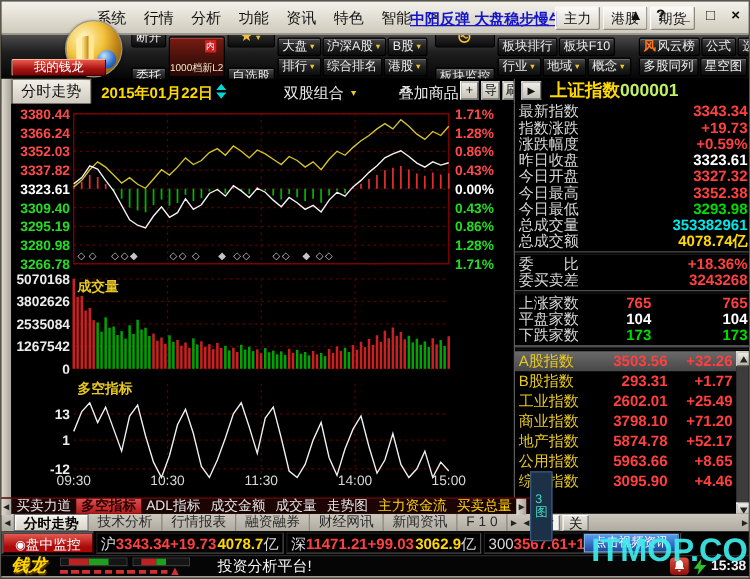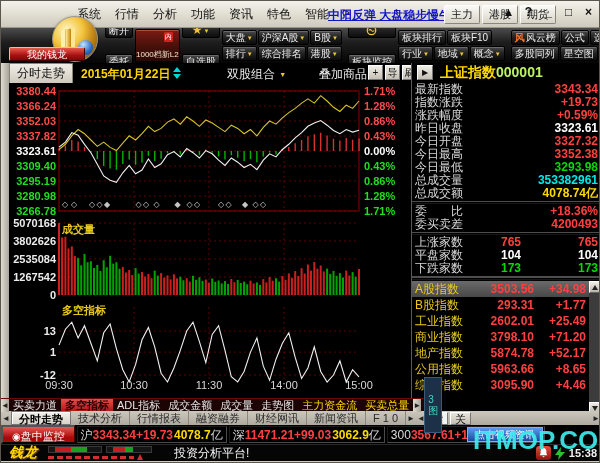--- a/index.html
+++ b/index.html
@@ -574,21 +574,21 @@
         </div>
       </div>
     <div class="qp-sep"></div>
     <div id="qp-ratio">
         <div class="qp-row">
           <span class="lb">委　　比</span>
           <span class="vl c-up">+18.36%</span>
         </div>
         <div class="qp-row">
           <span class="lb">委买卖差</span>
-          <span class="vl c-up">4200493</span>
+          <span class="vl c-up">3243268</span>
         </div>
       </div>
     <div class="qp-sep"></div>
     <div id="qp-breadth">
         <div class="qp-row">
           <span class="lb">上涨家数</span>
           <span class="v1 c-up">765</span>
           <span class="vl c-up">765</span>
         </div>
         <div class="qp-row">
@@ -601,21 +601,21 @@
           <span class="v1 c-down">173</span>
           <span class="vl c-down">173</span>
         </div>
       </div>
     <div class="qp-sep thick"></div>
     <div class="qp-list-wrap">
       <div class="qp-list" id="qp-list">
           <div class="idx-row sel">
             <span class="nm">A股指数</span>
             <span class="vl">3503.56</span>
-            <span class="ch">+34.98</span>
+            <span class="ch">+32.26</span>
           </div>
           <div class="idx-row">
             <span class="nm">B股指数</span>
             <span class="vl">293.31</span>
             <span class="ch">+1.77</span>
           </div>
           <div class="idx-row">
             <span class="nm">工业指数</span>
             <span class="vl">2602.01</span>
             <span class="ch">+25.49</span>

